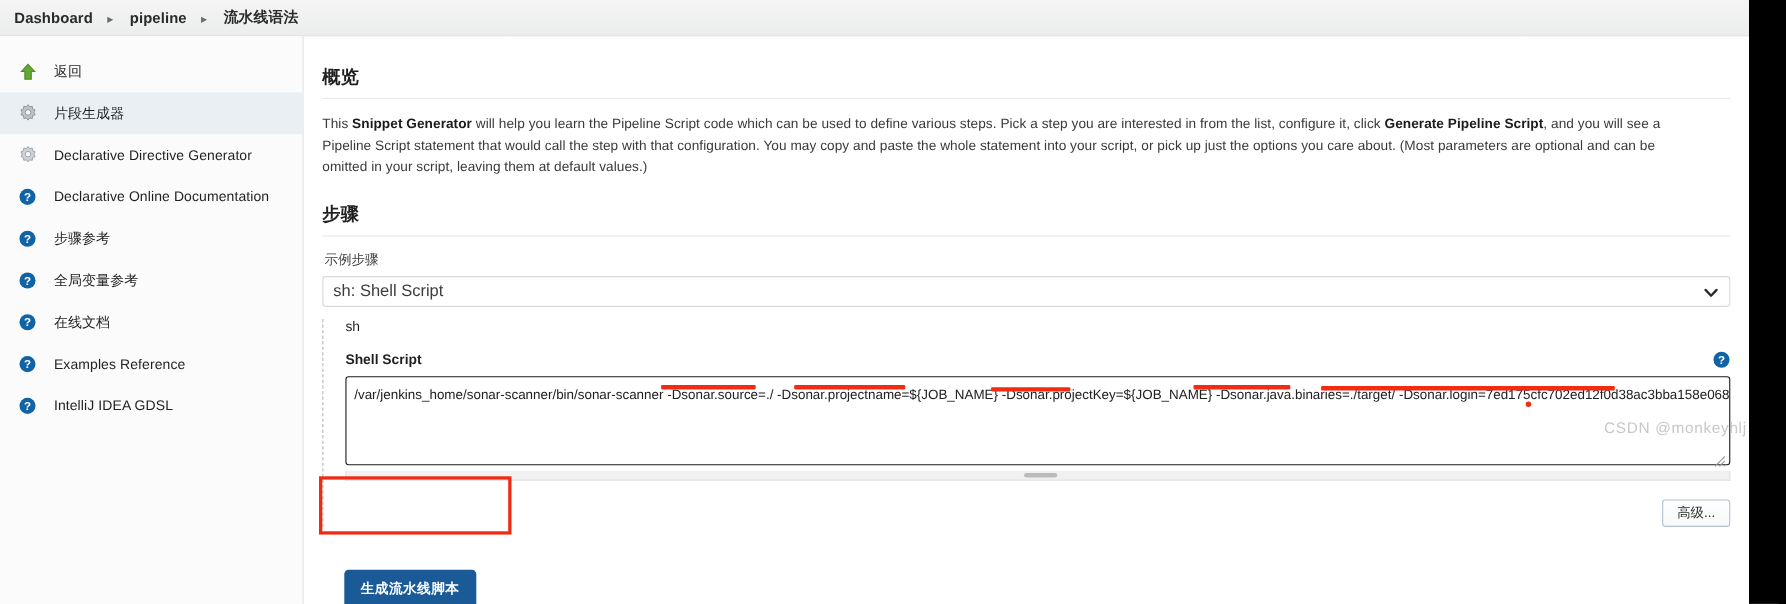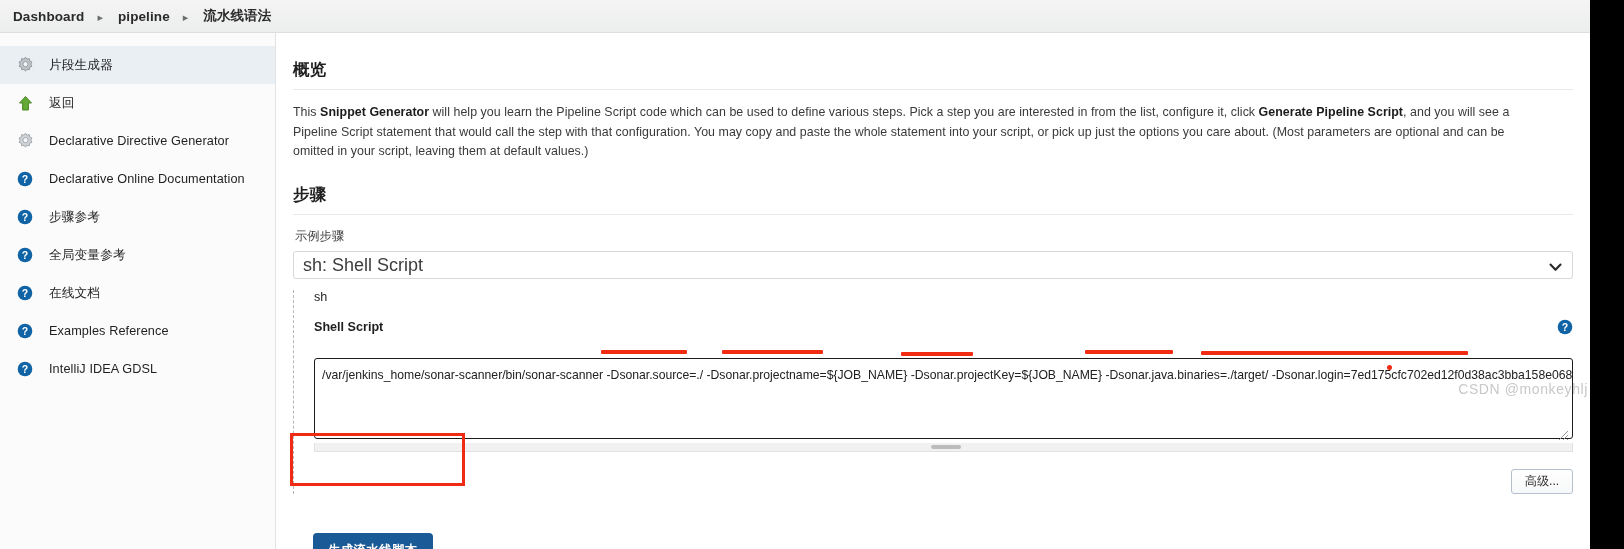--- a/index.html
+++ b/index.html
@@ -106,21 +106,21 @@
   .field-label {
     font-size: 12.3px; color: #3d3d3d;
     margin: 0 0 6px 2px;
   }
   .select-row { position: relative; }
   select.step-select {
     -webkit-appearance: none; appearance: none;
     width: 100%; height: 28px;
     border: 1px solid #d8d8d8; border-radius: 3px;
     background: #ffffff;
-    font-size: 18px; color: #3d3d3d;
+    font-size: 15px; color: #3d3d3d;
     padding: 0 26px 0 9px;
     font-family: "Liberation Sans", "DejaVu Sans", sans-serif;
     outline: none;
   }
   .sel-chevron {
     position: absolute; right: 11px; top: 7px;
     pointer-events: none;
   }
 
   
@@ -128,21 +128,21 @@
     margin-top: 11px;
     border-left: 1px dashed #b7b7b7;
     padding-left: 20px;
   }
   .step-name {
     font-size: 12.6px; font-weight: normal; color: #1f1f1f;
     margin: 0 0 15px 0;
   }
   .sub-label-row {
     display: flex; align-items: center; justify-content: space-between;
-    margin-bottom: 23px;
+    margin-bottom: 7px;
     gap: 21px;
   }
   .sub-label {
     font-size: 12.6px; font-weight: bold; color: #1f1f1f;
   }
   .help-ico { cursor: pointer; line-height: 0; }
 
   .ta-wrap { position: relative; }
   textarea.script-box {
     width: 100%; height: 81px;
@@ -243,37 +243,37 @@
     <span class="crumb-sep">▸</span>
     <span class="crumb link">pipeline</span>
     <span class="crumb-sep">▸</span>
     <span class="crumb">流水线语法</span>
   </div>
 
   <div class="body-wrap">
 
     <div class="sidebar">
 
+      <div class="side-item">
+        <span class="side-ico">
+          <svg width="17" height="17" viewBox="0 0 17 17">
+              <path d="M8.5 1.5 L14.5 8 L11.4 8 L11.4 15 L5.6 15 L5.6 8 L2.5 8 Z" fill="#63a935" stroke="#4c8a28" stroke-width="1"></path>
+            </svg>
+        </span>
+        <span class="side-label">返回</span>
+      </div>
+
       <div class="side-item active">
         <span class="side-ico">
           <svg width="19" height="19" viewBox="0 0 20 20">
               <path d="M10 1.2l1.5 2.1 2.5-.6.4 2.6 2.4 1-1.2 2.3 1.2 2.3-2.4 1-.4 2.6-2.5-.6L10 16l-1.5-2.1-2.5.6-.4-2.6-2.4-1L4.4 8.6 3.2 6.3l2.4-1 .4-2.6 2.5.6z" fill="#bfc3c7" stroke="#8d9298" stroke-width=".9"></path>
               <circle cx="10" cy="8.6" r="2.7" fill="#f3f4f5" stroke="#8d9298" stroke-width=".9"></circle>
             </svg>
         </span>
         <span class="side-label">片段生成器</span>
-      </div>
-
-      <div class="side-item">
-        <span class="side-ico">
-          <svg width="17" height="17" viewBox="0 0 17 17">
-              <path d="M8.5 1.5 L14.5 8 L11.4 8 L11.4 15 L5.6 15 L5.6 8 L2.5 8 Z" fill="#63a935" stroke="#4c8a28" stroke-width="1"></path>
-            </svg>
-        </span>
-        <span class="side-label">返回</span>
       </div>
 
       <div class="side-item">
         <span class="side-ico">
           <svg width="19" height="19" viewBox="0 0 20 20">
               <path d="M10 1.2l1.5 2.1 2.5-.6.4 2.6 2.4 1-1.2 2.3 1.2 2.3-2.4 1-.4 2.6-2.5-.6L10 16l-1.5-2.1-2.5.6-.4-2.6-2.4-1L4.4 8.6 3.2 6.3l2.4-1 .4-2.6 2.5.6z" fill="#cfd3d7" stroke="#9aa0a6" stroke-width=".9"></path>
               <circle cx="10" cy="8.6" r="2.7" fill="#f6f7f8" stroke="#9aa0a6" stroke-width=".9"></circle>
             </svg>
         </span>
         <span class="side-label">Declarative Directive Generator</span>

